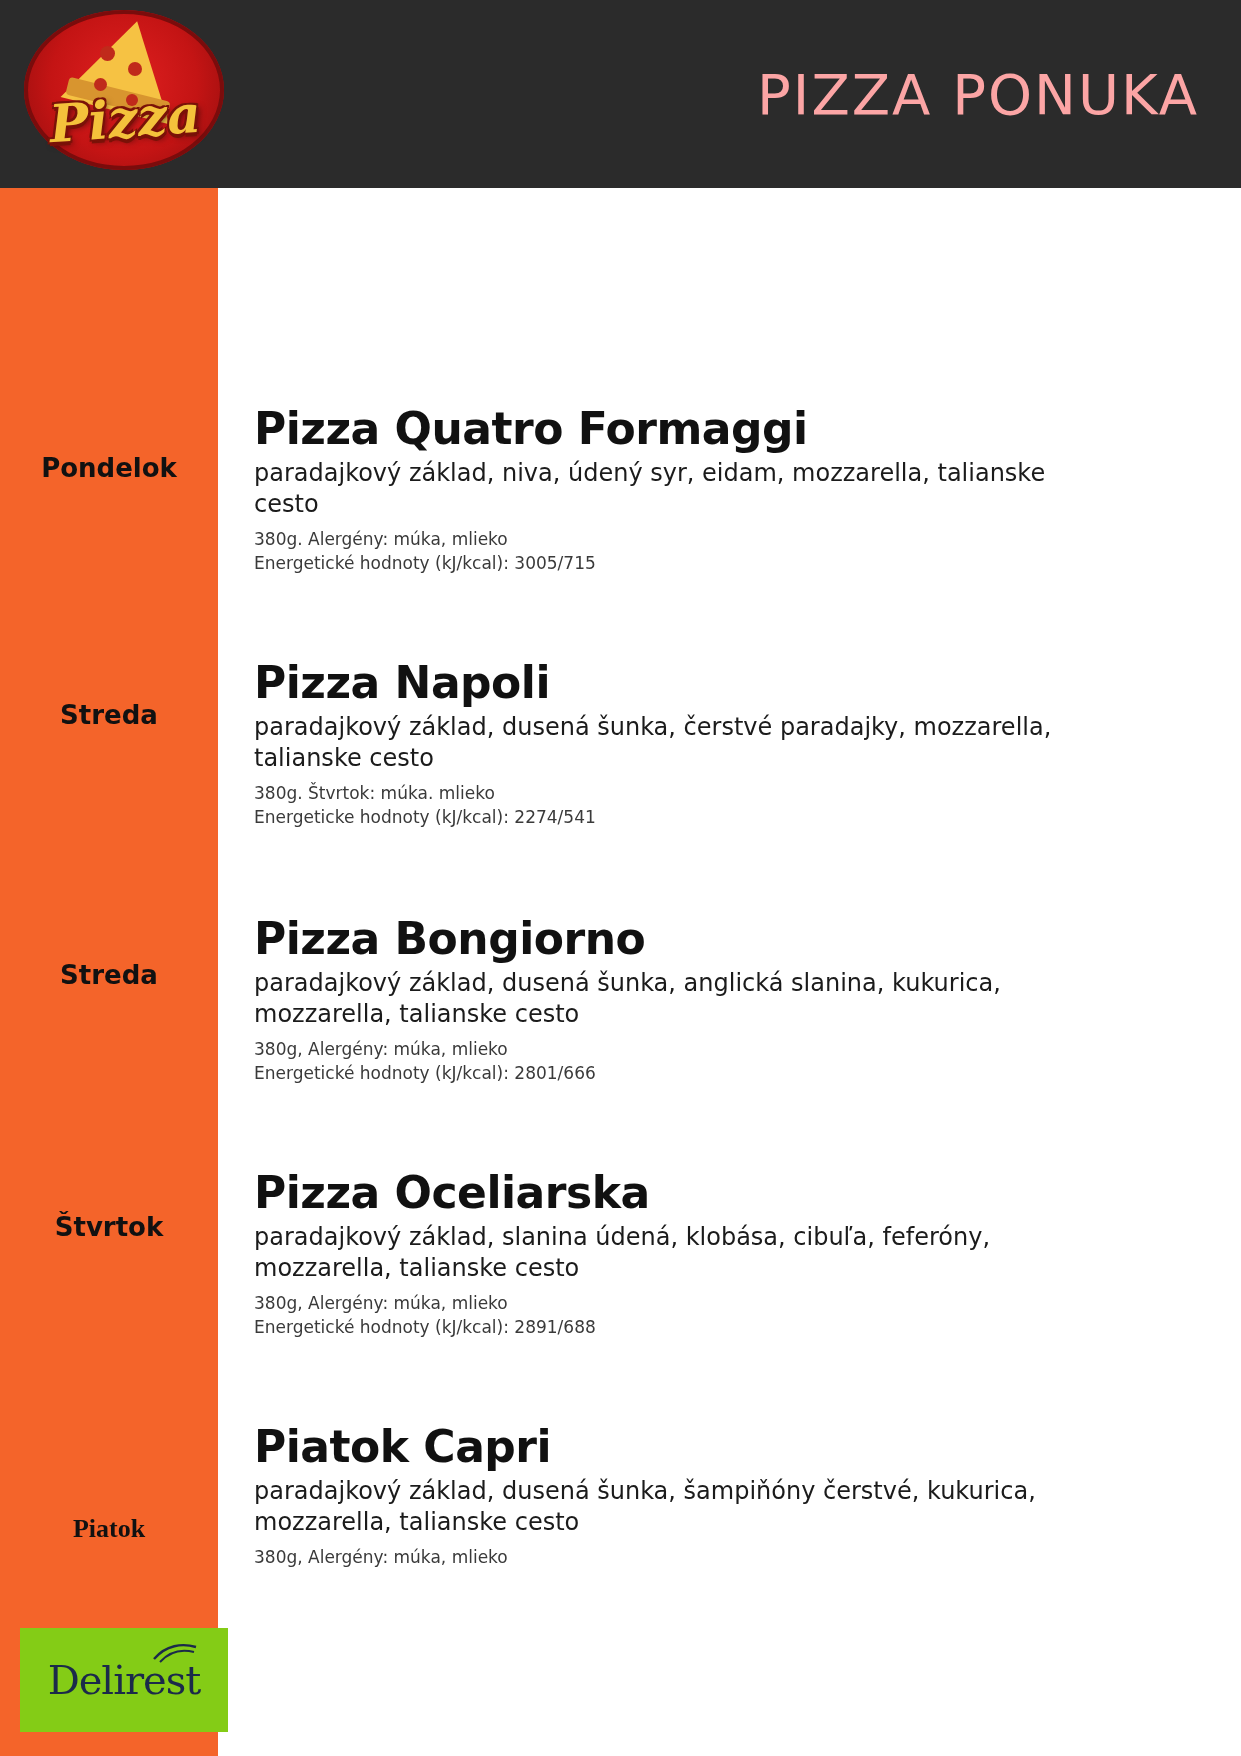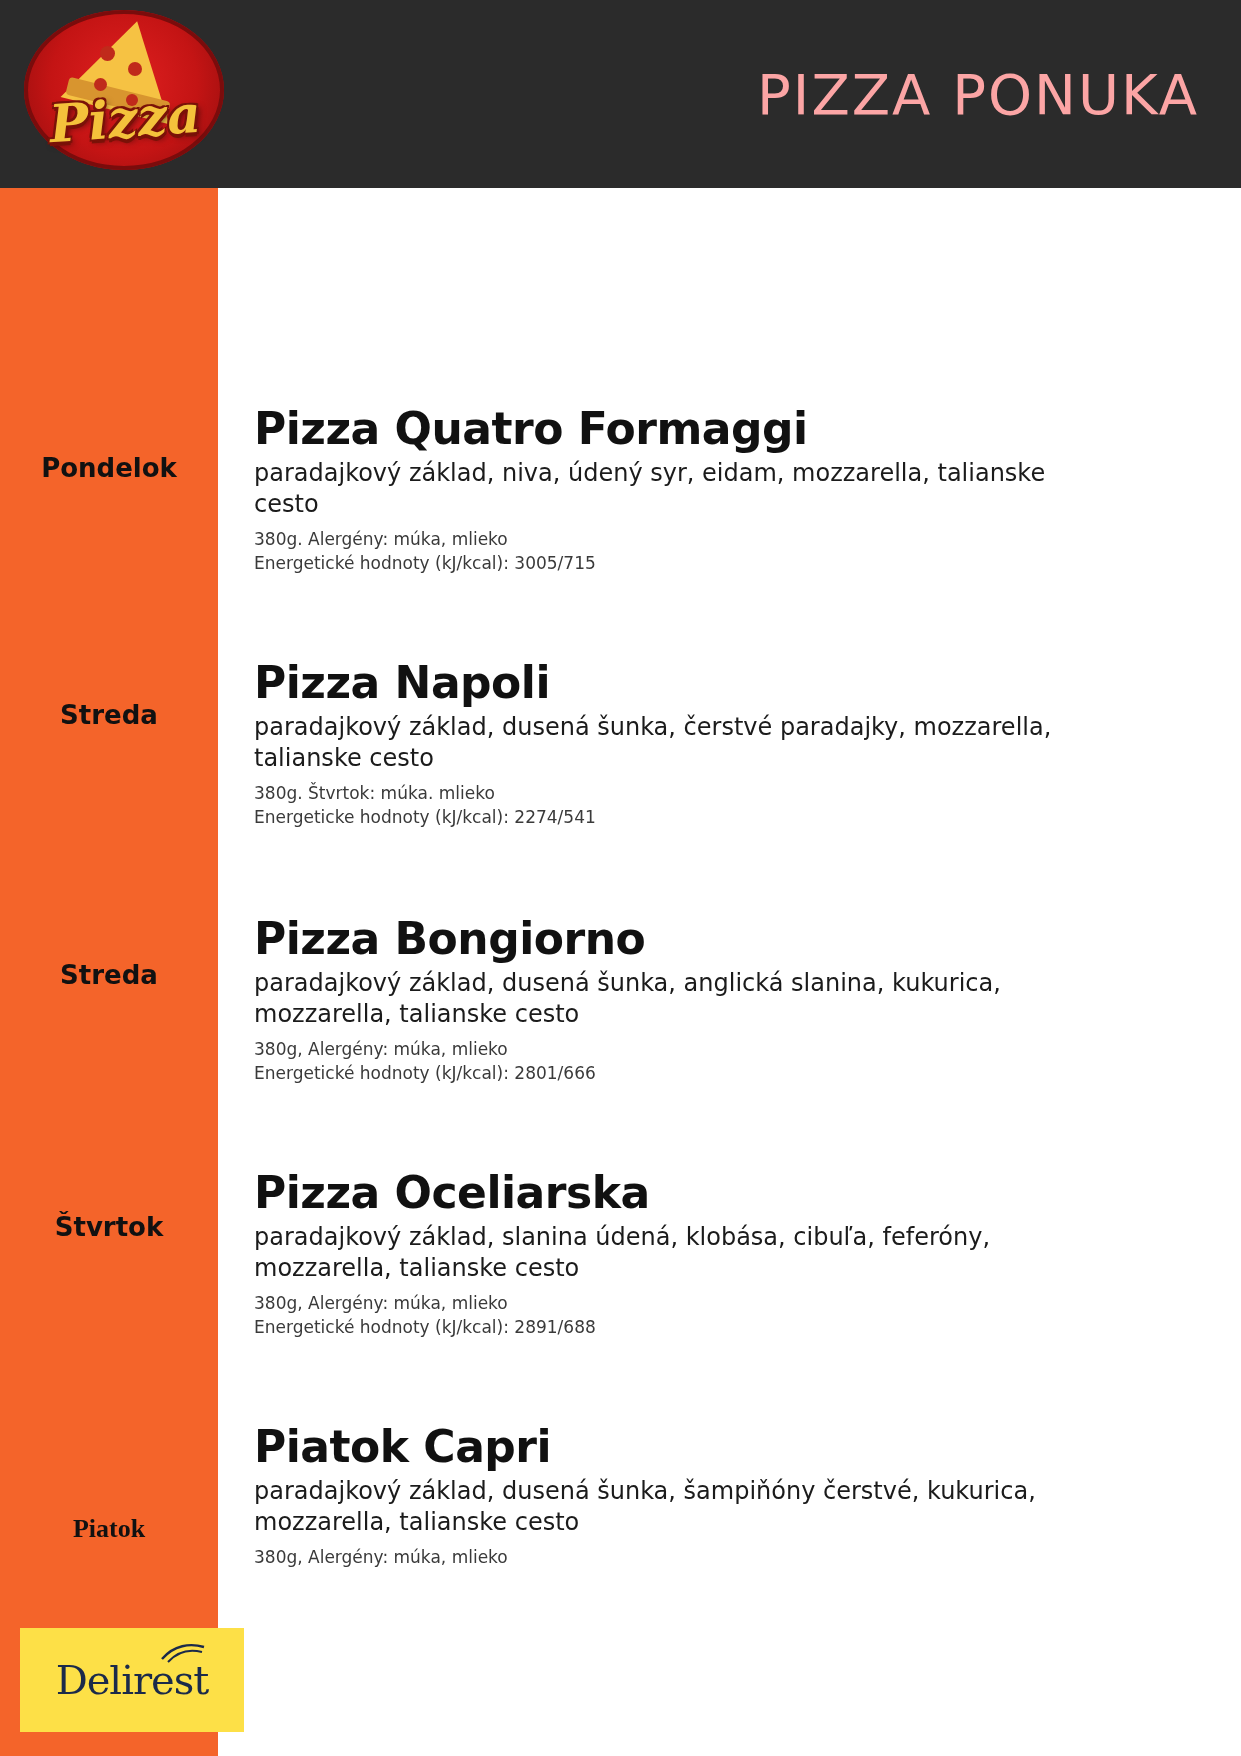--- a/index.html
+++ b/index.html
@@ -159,23 +159,23 @@
     color: #3a3a3a;
     line-height: 1.45;
     font-family: "DejaVu Sans", sans-serif;
   }
 
   
   .brand {
     position: absolute;
     left: 20px;
     bottom: 24px;
-    width: 224px;
+    width: 208px;
     height: 104px;
-    background: #fde047;
+    background: #84cc16;
     display: flex;
     align-items: center;
     justify-content: center;
   }
   .brand-text {
     font-family: "DejaVu Serif", serif;
     font-size: 40px;
     color: #1b2a4a;
     letter-spacing: -1px;
     position: relative;

